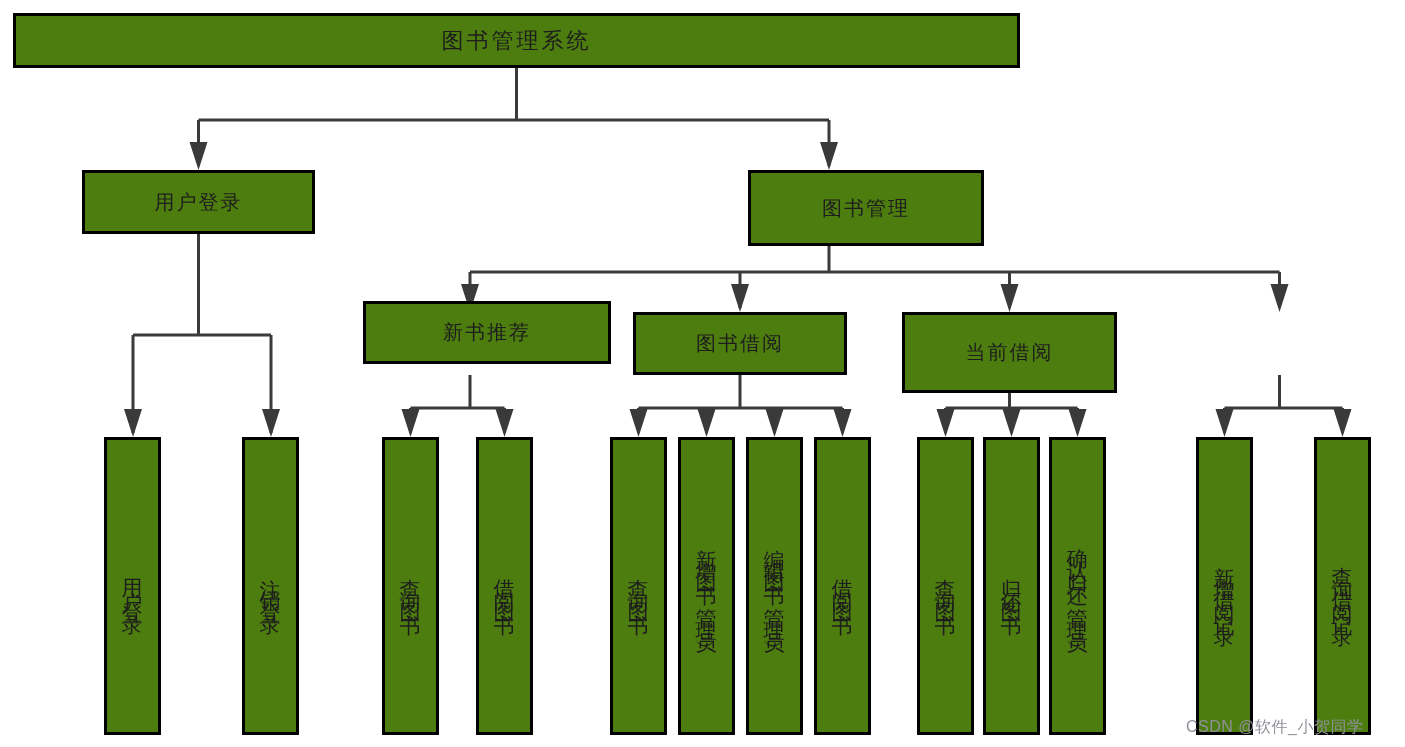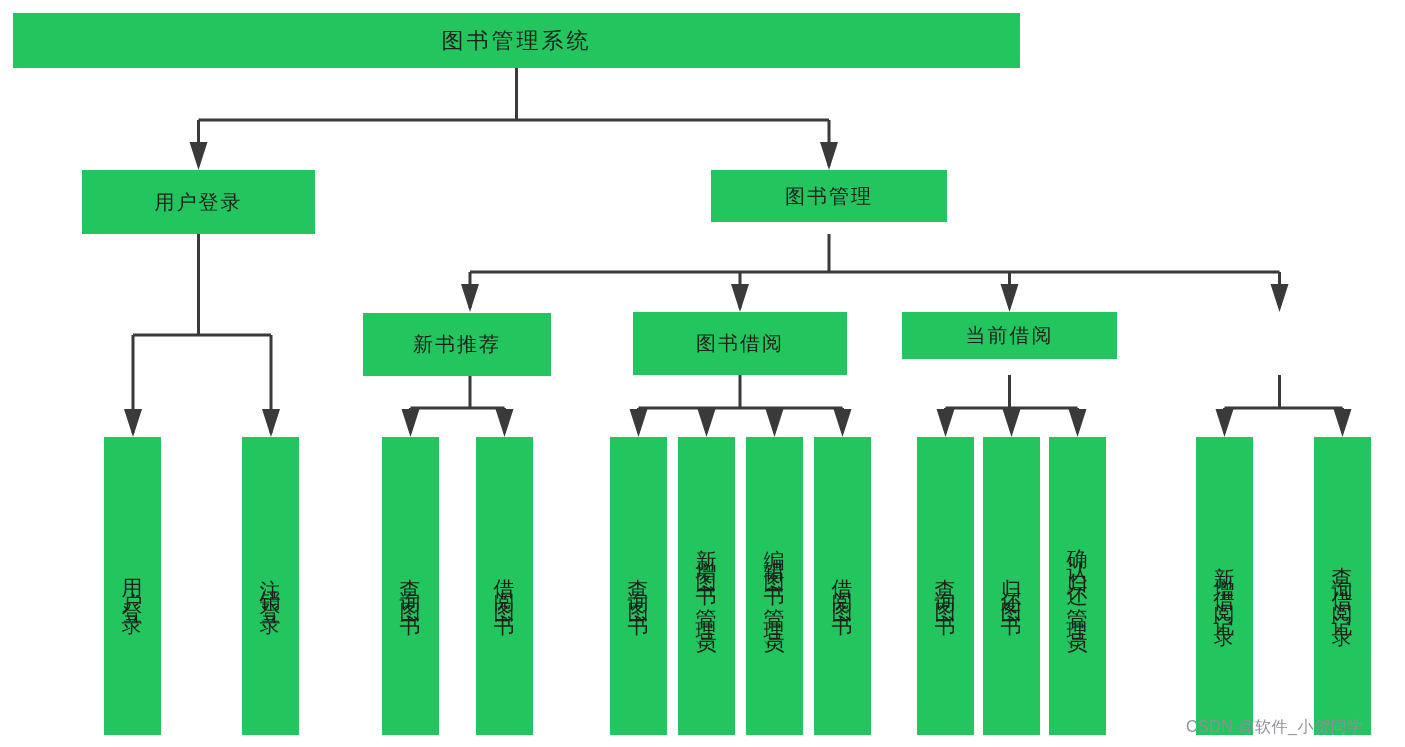--- a/index.html
+++ b/index.html
@@ -18,22 +18,22 @@
   #edges {
     position: absolute;
     left: 0;
     top: 0;
     width: 1405px;
     height: 747px;
   }
   .box {
     position: absolute;
     box-sizing: border-box;
-    background: #22c55e;
-    border: 3px solid #22c55e;
+    background: #4d7c0f;
+    border: 3px solid #000000;
     display: flex;
     align-items: center;
     justify-content: center;
     color: #1d1d1d;
     white-space: nowrap;
   }
   .h-label {
     font-size: 20px;
     letter-spacing: 2px;
   }
@@ -117,25 +117,25 @@
              M936.5 409 L954.5 409 L945.5 437 Z
              M1002.5 409 L1020.5 409 L1011.5 437 Z
              M1068.5 409 L1086.5 409 L1077.5 437 Z
              M1215.5 409 L1233.5 409 L1224.5 437 Z
              M1333.5 409 L1351.5 409 L1342.5 437 Z"></path>
   </svg>
 
   <div class="box root-label" style="left:13px; top:13px; width:1007px; height:55px;">图书管理系统</div>
 
   <div class="box h-label" style="left:82px; top:170px; width:233px; height:64px;">用户登录</div>
-  <div class="box h-label" style="left:711px; top:170px; width:236px; height:52px;">图书管理</div>
+  <div class="box h-label" style="left:748px; top:170px; width:236px; height:76px;">图书管理</div>
 
-  <div class="box h-label" style="left:363px; top:313px; width:188px; height:63px;">新书推荐</div>
+  <div class="box h-label" style="left:363px; top:301px; width:248px; height:63px;">新书推荐</div>
   <div class="box h-label" style="left:633px; top:312px; width:214px; height:63px;text-align:right;">图书借阅</div>
-  <div class="box h-label" style="left:902px; top:312px; width:215px; height:47px;">当前借阅</div>
+  <div class="box h-label" style="left:902px; top:312px; width:215px; height:81px;">当前借阅</div>
 
   <div class="box leaf" style="left:104px; top:437px; width:57px; height:298px;">用户登录</div>
   <div class="box leaf" style="left:242px; top:437px; width:57px; height:298px;">注销登录</div>
 
   <div class="box leaf" style="left:382px; top:437px; width:57px; height:298px;">查询图书</div>
   <div class="box leaf" style="left:476px; top:437px; width:57px; height:298px;">借阅图书</div>
 
   <div class="box leaf" style="left:610px; top:437px; width:57px; height:298px;">查询图书</div>
   <div class="box leaf" style="left:678px; top:437px; width:57px; height:298px;">新增图书（管理员）</div>
   <div class="box leaf" style="left:746px; top:437px; width:57px; height:298px;">编辑图书（管理员）</div>

